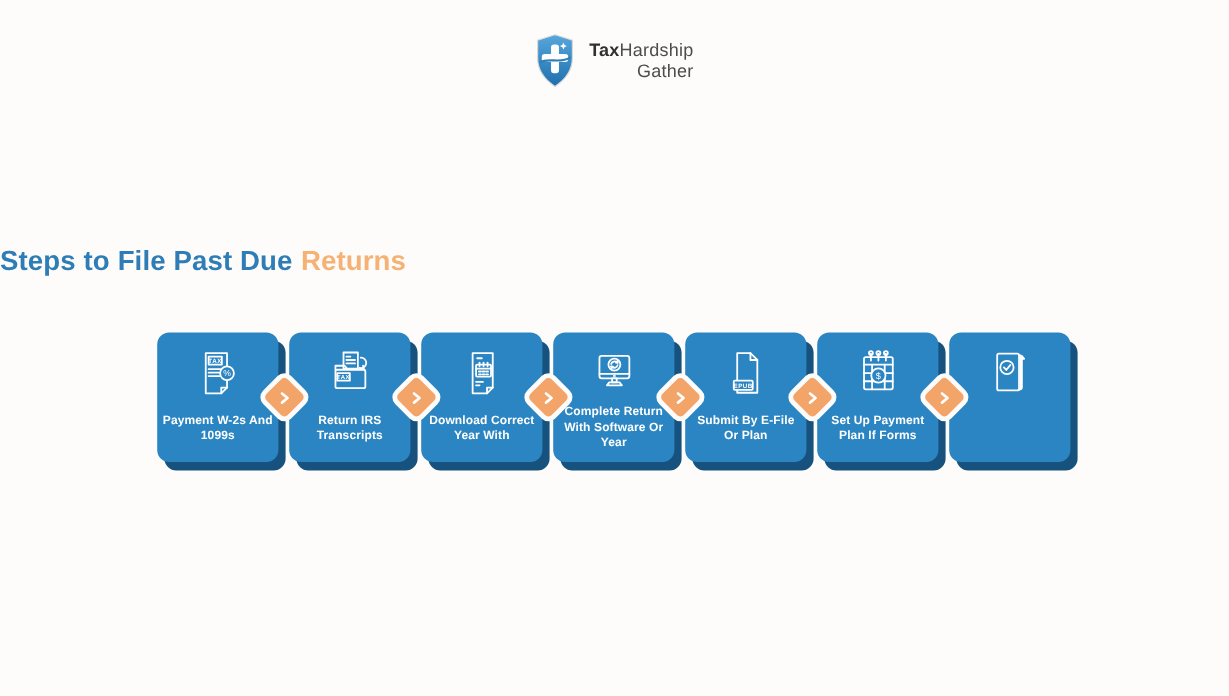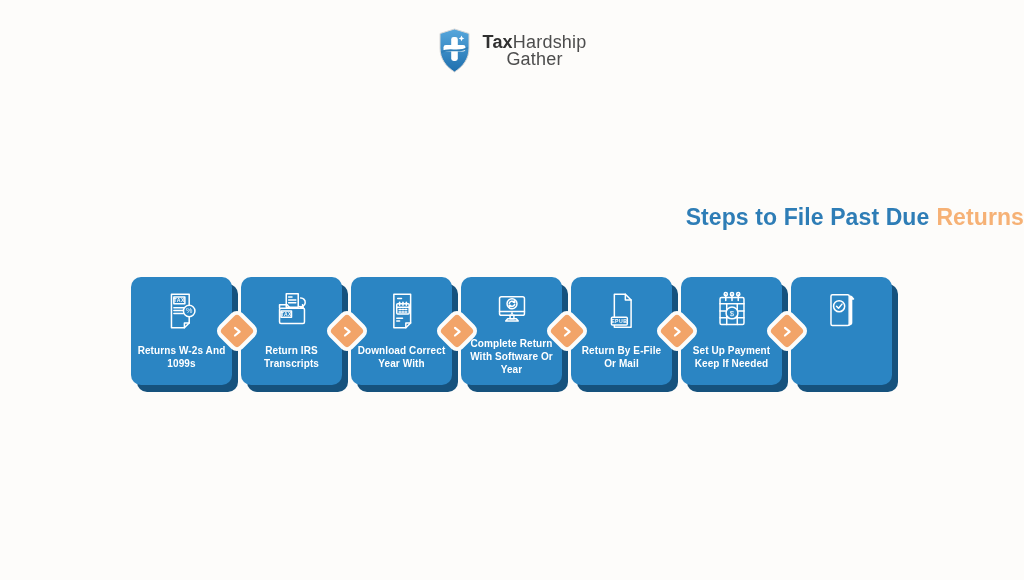--- a/index.html
+++ b/index.html
@@ -13,33 +13,33 @@
 
   
   .logo {
     position: absolute;
     top: 28px; left: 0; width: 100%;
     display: flex; justify-content: center; align-items: center;
     gap: 12px;
   }
   .logo-shield { width: 33px; height: 46px; }
   .logo-text {
-    text-align: center;
-    font-size: 18px;
+    text-align: right;
+    font-size: 15px;
     line-height: 17px;
     color: #4d4d4d;
     letter-spacing: .2px;
   }
   .logo-text .brand-bold { font-weight: 700; color: #303030; }
 
   
   .title {
     position: absolute;
     top: 204px; left: 0; width: 100%;
-    text-align: right;
+    text-align: left;
     font-size: 23px;
     font-weight: 700;
     letter-spacing: .1px;
   }
   .title .t-primary { color: #2e7db6; }
   .title .t-accent  { color: #f6b175; margin-left: 7px; }
 
   
   .steps-row {
     position: absolute;
@@ -131,21 +131,21 @@
         <path d="M31.5 36.5 L26.5 36.5 L26.5 41.5"></path>
         <rect x="15.5" y="9.5" width="11.5" height="7"></rect>
         <text x="21.2" y="15" font-size="5.4" fill="#fff" stroke="none" text-anchor="middle" font-family="Liberation Sans, sans-serif" font-weight="bold" letter-spacing="0.6">TAX</text>
         <line x1="15.5" y1="20.5" x2="26" y2="20.5"></line>
         <line x1="15.5" y1="23.5" x2="26" y2="23.5"></line>
         <line x1="15.5" y1="26.5" x2="26" y2="26.5"></line>
         <circle cx="31.5" cy="24" r="6" fill="#2b85c3"></circle>
         <text x="31.5" y="26.6" font-size="7.5" fill="#fff" stroke="none" text-anchor="middle" font-family="Liberation Sans, sans-serif">%</text>
       </svg>
       <div class="step-label-zone">
-        <div class="step-label">Returns W-2s And 1099s</div>
+        <div class="step-label">Payment W-2s And 1099s</div>
       </div>
     </div>
     <div class="arrow">
       <div class="diamond">
         <svg width="14" height="14" viewBox="0 0 14 14">
             <polyline points="5,3.2 9.6,7 5,10.8" fill="none" stroke="#fff" stroke-width="2.2" stroke-linecap="round" stroke-linejoin="round"></polyline>
           </svg>
       </div>
     </div>
   </div>
@@ -234,21 +234,21 @@
 
   <div class="step-wrap">
     <div class="step-card">
       <svg class="step-icon icon" viewBox="0 0 48 48" fill="none" stroke="#fff" stroke-width="1.5" stroke-linecap="round" stroke-linejoin="round">
         <path d="M16 6.5 H27.5 L33.5 12.5 V41 H16 Z"></path>
         <path d="M27.5 6.5 V12.5 H33.5"></path>
         <rect x="13" y="30.5" width="16.5" height="8" rx="1" fill="#2b85c3"></rect>
         <text x="21.2" y="36.6" font-size="5.4" fill="#fff" stroke="none" text-anchor="middle" font-family="Liberation Sans, sans-serif" font-weight="bold" letter-spacing="0.5">EPUB</text>
       </svg>
       <div class="step-label-zone">
-        <div class="step-label">Return By E-File Or Mail</div>
+        <div class="step-label">Submit By E-File Or Plan</div>
       </div>
     </div>
     <div class="arrow">
       <div class="diamond">
         <svg width="14" height="14" viewBox="0 0 14 14">
             <polyline points="5,3.2 9.6,7 5,10.8" fill="none" stroke="#fff" stroke-width="2.2" stroke-linecap="round" stroke-linejoin="round"></polyline>
           </svg>
       </div>
     </div>
   </div>
@@ -265,21 +265,21 @@
         <line x1="17.5" y1="7" x2="17.5" y2="13"></line>
         <circle cx="17.5" cy="6.5" r="1.7"></circle>
         <line x1="24" y1="7" x2="24" y2="13"></line>
         <circle cx="24" cy="6.5" r="1.7"></circle>
         <line x1="30.5" y1="7" x2="30.5" y2="13"></line>
         <circle cx="30.5" cy="6.5" r="1.7"></circle>
         <circle cx="24" cy="26" r="6.2" fill="#2b85c3"></circle>
         <text x="24" y="28.8" font-size="8" fill="#fff" stroke="none" text-anchor="middle" font-family="Liberation Sans, sans-serif">$</text>
       </svg>
       <div class="step-label-zone">
-        <div class="step-label">Set Up Payment Keep If Needed</div>
+        <div class="step-label">Set Up Payment Plan If Forms</div>
       </div>
     </div>
     <div class="arrow">
       <div class="diamond">
         <svg width="14" height="14" viewBox="0 0 14 14">
             <polyline points="5,3.2 9.6,7 5,10.8" fill="none" stroke="#fff" stroke-width="2.2" stroke-linecap="round" stroke-linejoin="round"></polyline>
           </svg>
       </div>
     </div>
   </div>

